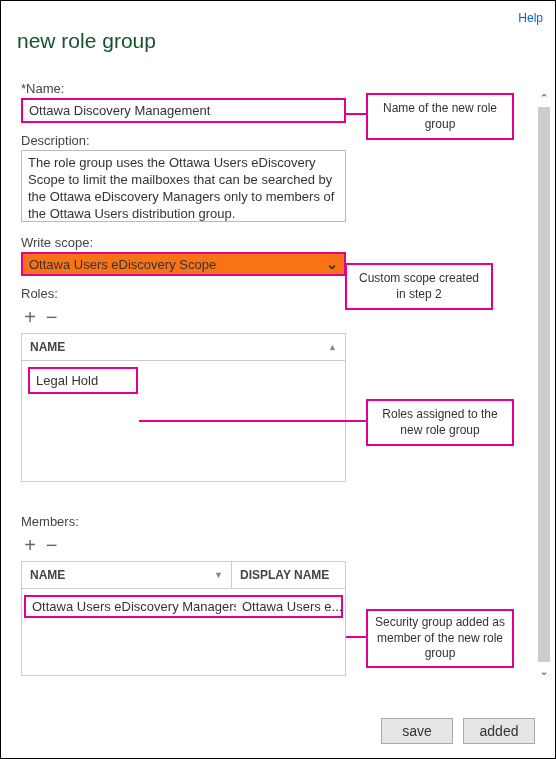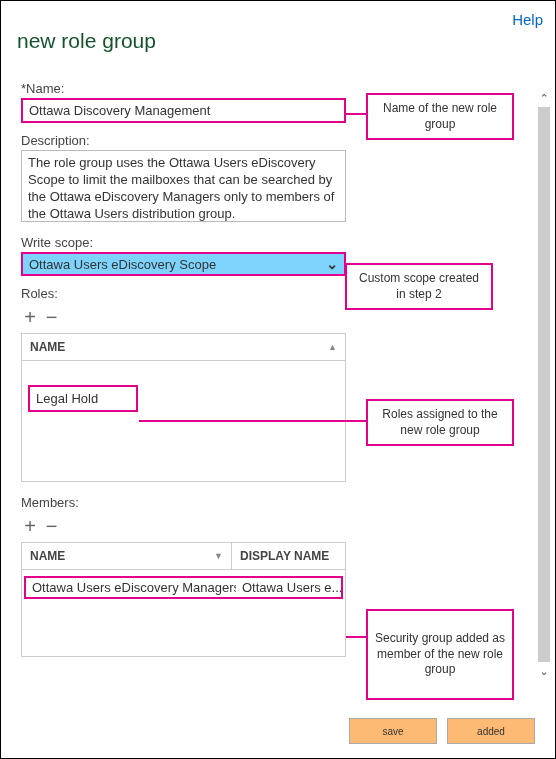--- a/index.html
+++ b/index.html
@@ -15,21 +15,21 @@
       width: 556px;
       height: 759px;
       position: relative;
       border: 1px solid #000;
     }
     .help-link {
       position: absolute;
       top: 10px;
       right: 12px;
       color: #0066cc;
-      font-size: 15px;
+      font-size: 12px;
       text-decoration: none;
       cursor: pointer;
     }
     .page-title {
       font-size: 21px;
       font-weight: 400;
       color: #14532d;
       padding: 28px 20px 18px 16px;
     }
     .form-area {
@@ -62,21 +62,21 @@
       resize: none;
       outline: none;
       line-height: 1.3;
     }
     .select-wrap {
       width: 325px;
       border: 2px solid #e3008c;
       padding: 2px 6px;
       font-size: 13px;
       position: relative;
-      background: #7dd3fc;
+      background: #f97316;
       display: flex;
       justify-content: space-between;
       align-items: center;
       cursor: pointer;
     }
     .select-caret {
       font-size: 14px;
       font-weight: bold;
     }
     .icon-row {
@@ -125,21 +125,21 @@
     }
     .grid-body {
       padding: 4px 0;
     }
     .roles-body {
       height: 120px;
       position: relative;
     }
     .roles-highlight {
       border: 2px solid #e3008c;
-      margin: 20px 6px;
+      margin: 2px 6px;
       padding: 2px 4px;
       width: 110px;
     }
     .role-item {
       padding: 2px 2px;
       font-size: 13px;
     }
     .members-body {
       height: 86px;
       position: relative;
@@ -185,25 +185,25 @@
     }
     
     .footer {
       position: absolute;
       bottom: 14px;
       right: 20px;
       display: flex;
       gap: 10px;
     }
     .btn {
-      width: 88px;
+      width: 72px;
       height: 26px;
       border: 1px solid #aaa;
-      background: #fdba74;
-      font-size: 10px;
+      background: #e5e5e5;
+      font-size: 14px;
       color: #333;
       cursor: pointer;
       font-family: inherit;
     }
     
     .scroll-track {
       position: absolute;
       right: 4px;
       top: 90px;
       width: 14px;
@@ -263,21 +263,21 @@
       </div>
     </div>
     <div class="grid-body roles-body">
       <div class="roles-highlight">
         <div class="role-item">Legal Hold</div>
       </div>
     </div>
   </div>
 
   
-  <div class="label" style="margin-top:13px">Members:</div>
+  <div class="label" style="margin-top:32px">Members:</div>
   <div class="icon-row">
     <span class="icon-btn">+</span>
     <span class="icon-btn">−</span>
   </div>
   <div class="grid">
     <div class="grid-header">
       <div class="col col-name">
         <span>NAME</span>
         <span class="dd-arrow">▼</span>
       </div>
@@ -297,21 +297,21 @@
 <div class="connector-h" style="top:112px; left:345px; width:20px;"></div>
 <div class="callout" style="top:92px; left:365px;">Name of the new role group</div>
 
 <div class="connector-h" style="top:281px; left:345px; width:20px;"></div>
 <div class="callout" style="top:262px; left:344px;">Custom scope created in step 2</div>
 
 <div class="connector-h" style="top:419px; left:138px; width:227px;"></div>
 <div class="callout" style="top:398px; left:365px;">Roles assigned to the new role group</div>
 
 <div class="connector-h" style="top:635px; left:345px; width:20px;"></div>
-<div class="callout" style="top:608px; left:365px; padding:20px 6px;text-align:center;">Security group added as member of the new role group</div>
+<div class="callout" style="top:608px; left:365px; padding:4px 6px;text-align:center;">Security group added as member of the new role group</div>
 
 <div class="scroll-track">
   <div class="scroll-up">⌃</div>
   <div class="scroll-bar"></div>
   <div class="scroll-down">⌄</div>
 </div>
 
 <div class="footer">
   <button class="btn">save</button>
   <button class="btn">added</button>

